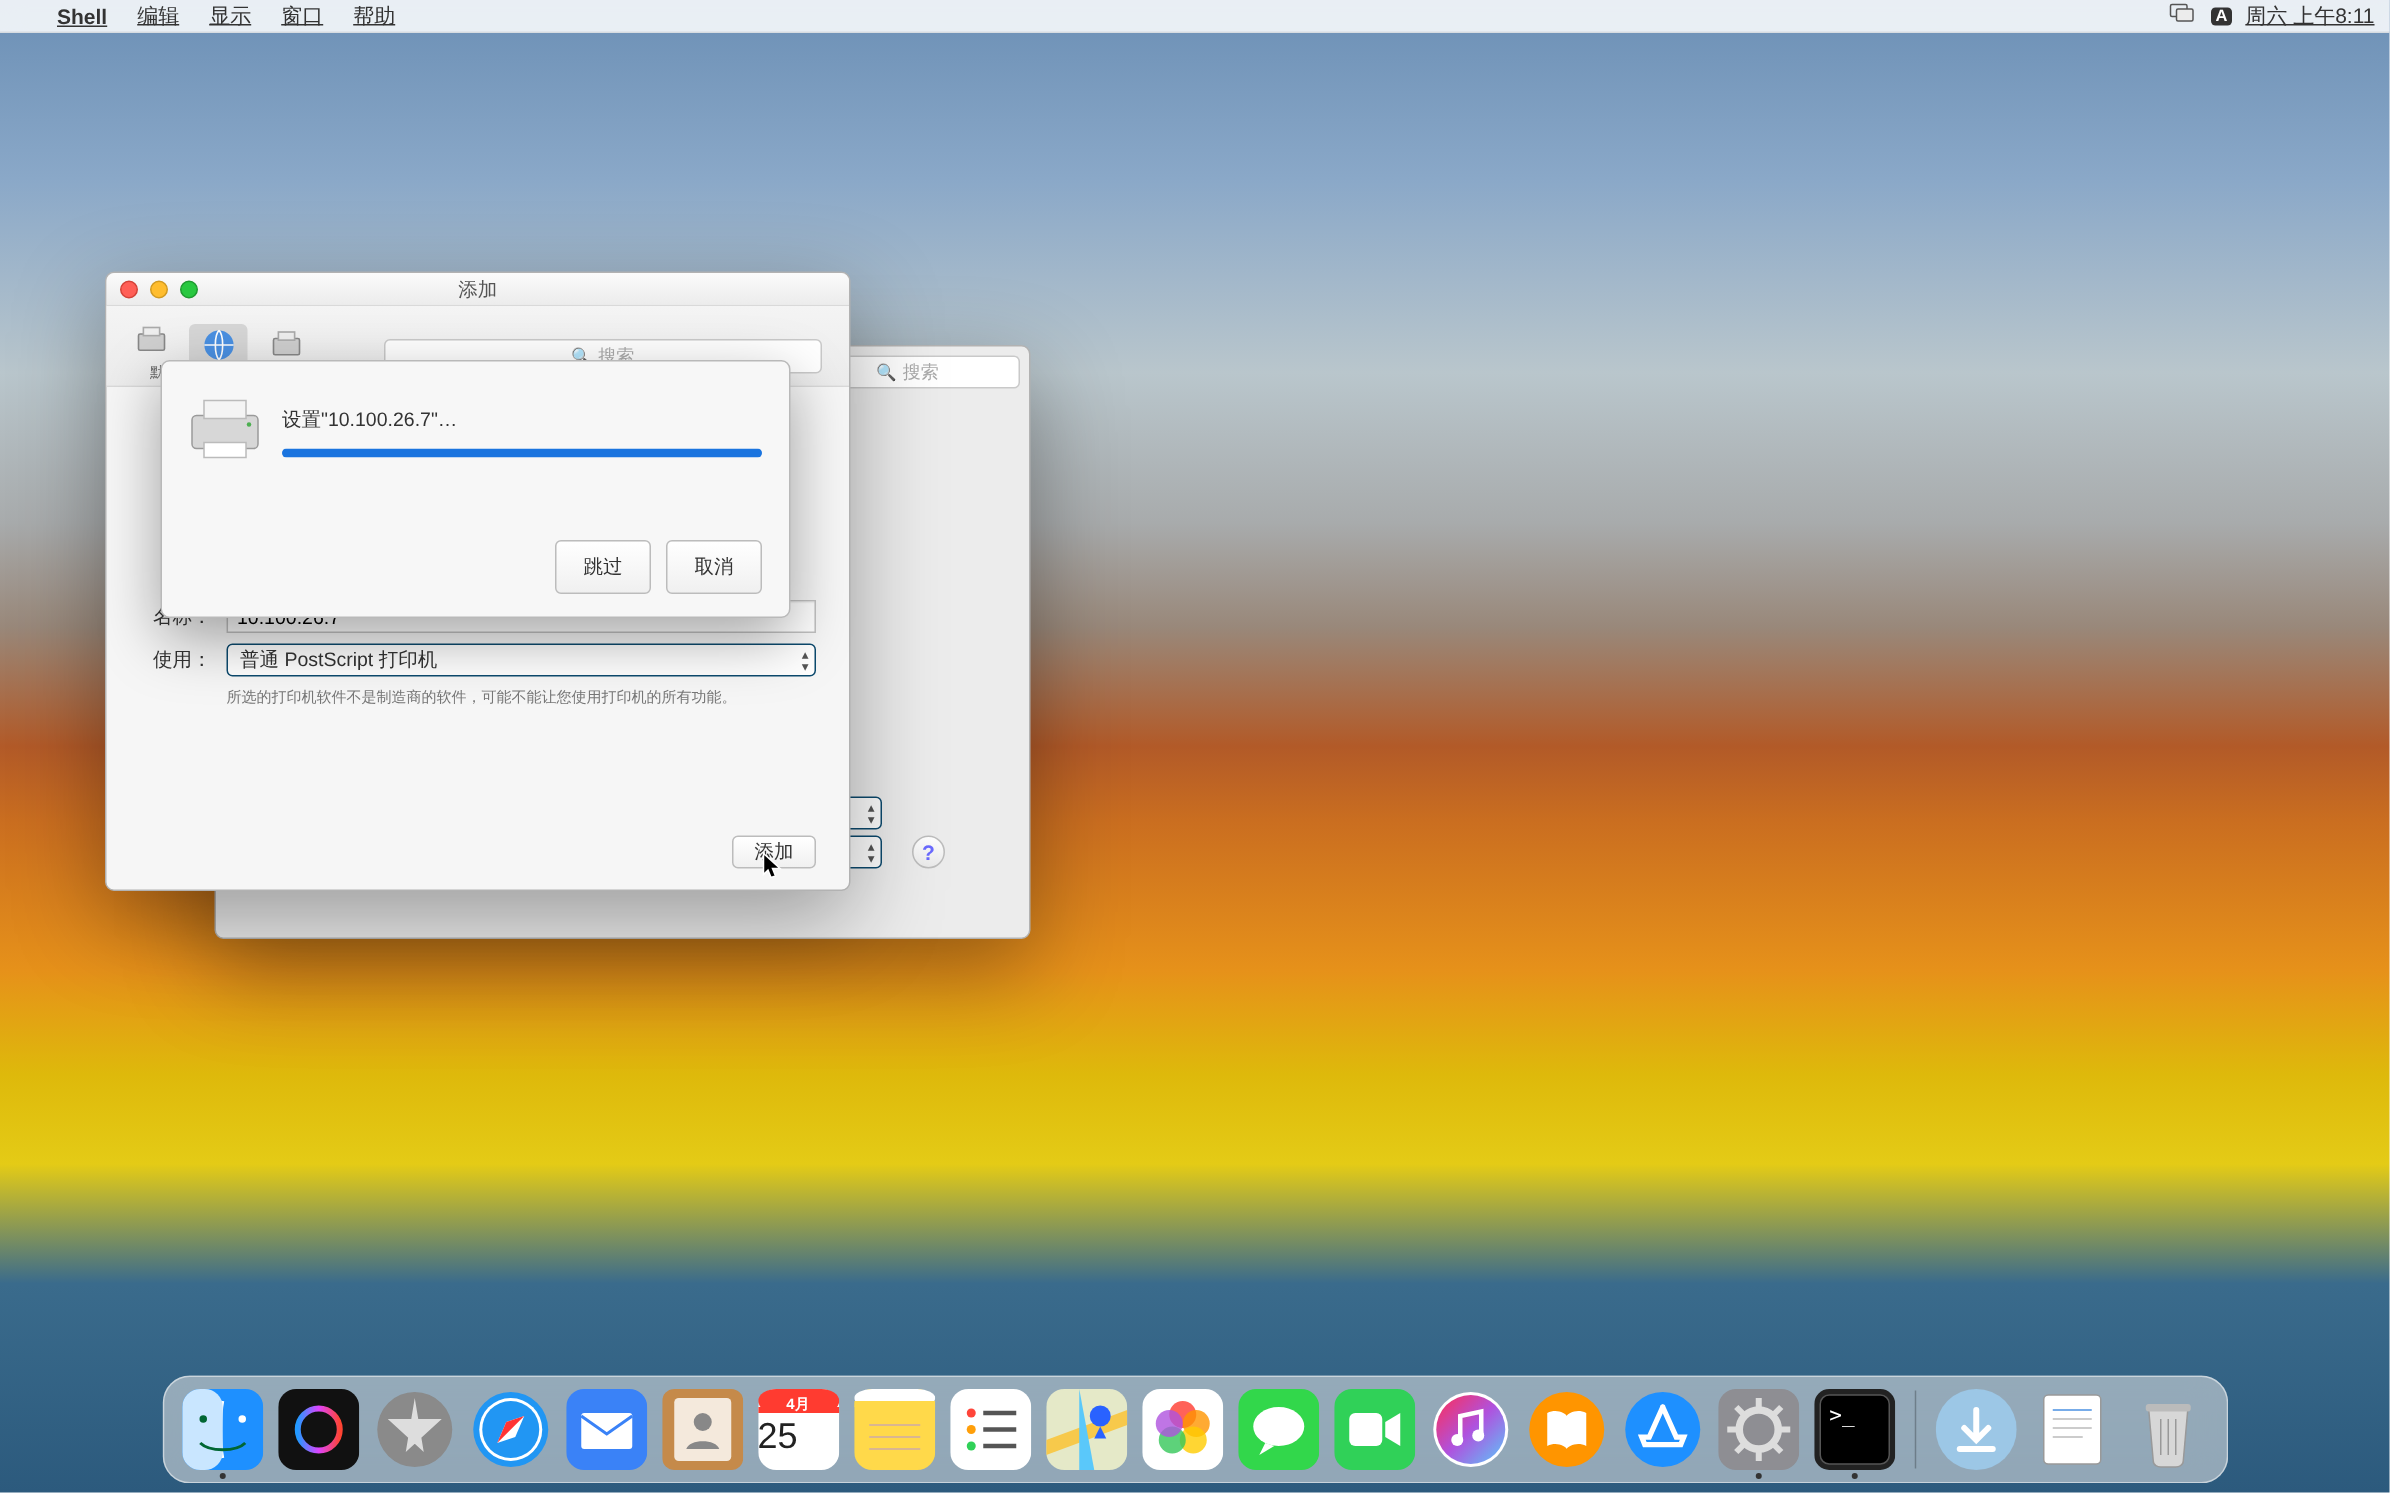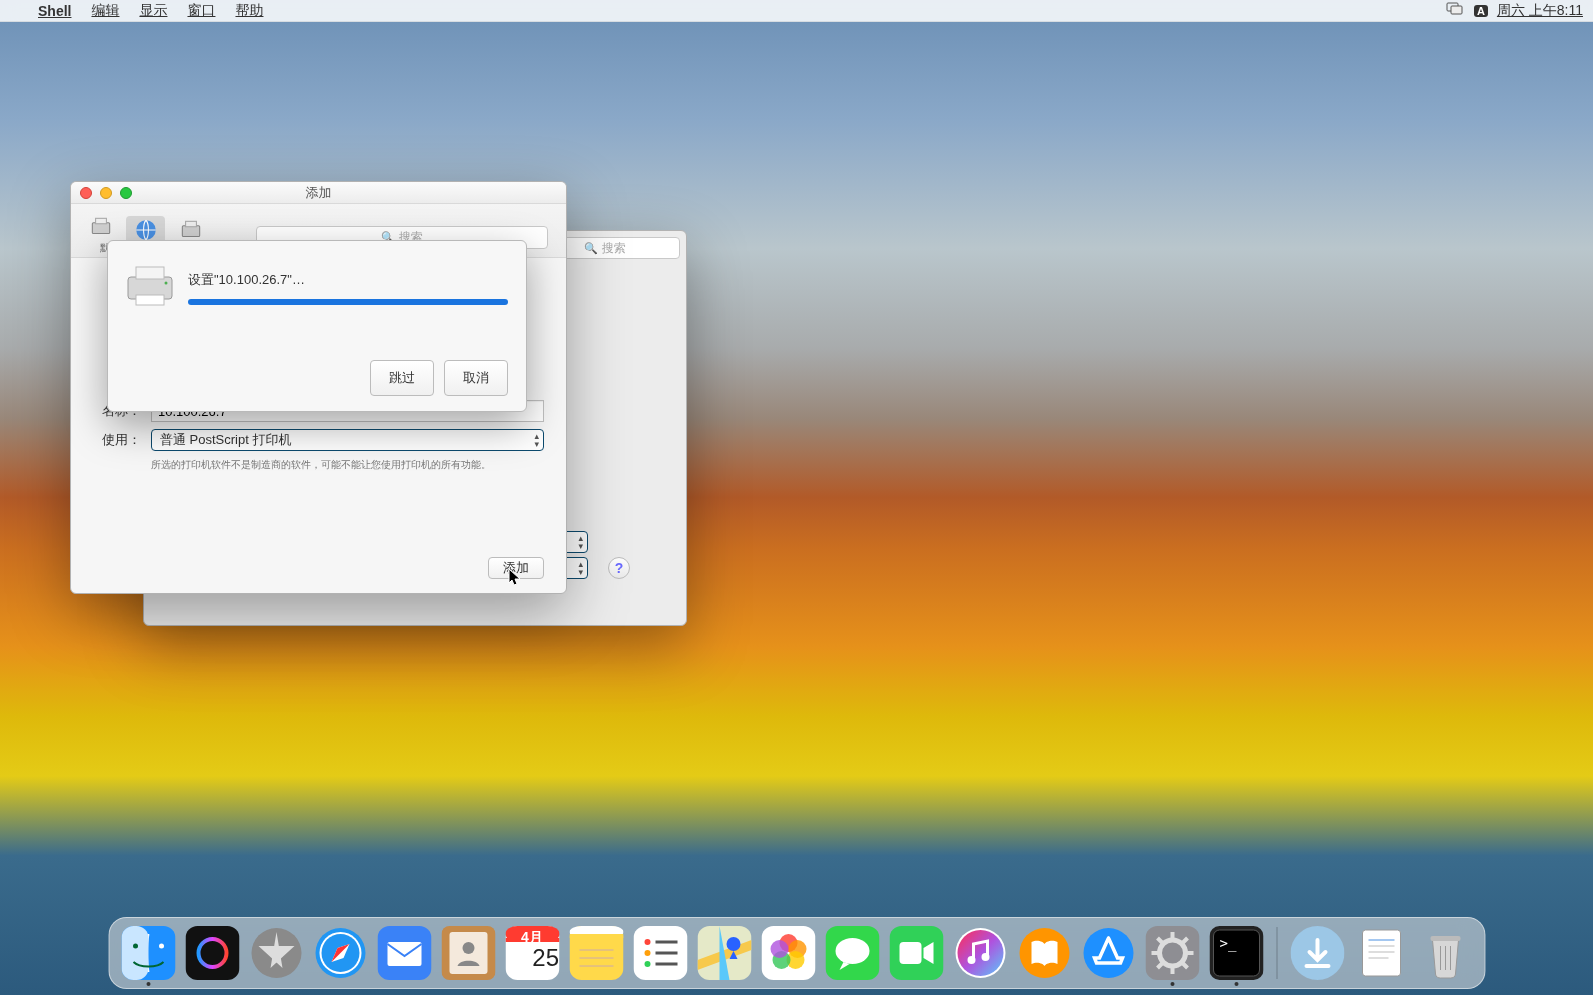--- a/index.html
+++ b/index.html
@@ -364,22 +364,22 @@
         <circle cx="27" cy="22" r="6" fill="#888"></circle>
         <path d="M16 40c2-7 20-7 22 0" fill="#888"></path>
       </svg>
     </div>
     <div class="dockicon">
       <svg width="54" height="54" viewBox="0 0 54 54">
         <rect width="54" height="54" rx="12" fill="#fff"></rect>
         <rect width="54" height="16" rx="12" fill="#ff3b30"></rect>
         <rect y="12" width="54" height="4" fill="#ff3b30"></rect>
       </svg>
-      <div style="position: absolute; top: 3px; width: 100%; text-align: center; color: rgb(255, 255, 255); font-size: 14px; font-weight: 600;">4月</div>
-      <div style="position: absolute; top: 18px; width: 100%; text-align: right; color: rgb(34, 34, 34); font-size: 24px;">25</div>
+      <div style="position: absolute; top: 3px; width: 100%; text-align: center; color: rgb(255, 255, 255); font-size: 10px; font-weight: 600;">4月</div>
+      <div style="position: absolute; top: 18px; width: 100%; text-align: left; color: rgb(34, 34, 34); font-size: 24px;">25</div>
     </div>
     <div class="dockicon">
       <svg width="54" height="54" viewBox="0 0 54 54">
         <rect width="54" height="54" rx="12" fill="#ffd94a"></rect>
         <rect y="0" width="54" height="12" fill="#fff" rx="12"></rect>
         <rect y="8" width="54" height="4" fill="#ffd94a"></rect>
         <line x1="10" y1="24" x2="44" y2="24" stroke="#caa"></line>
         <line x1="10" y1="32" x2="44" y2="32" stroke="#caa"></line>
         <line x1="10" y1="40" x2="44" y2="40" stroke="#caa"></line>
       </svg>

